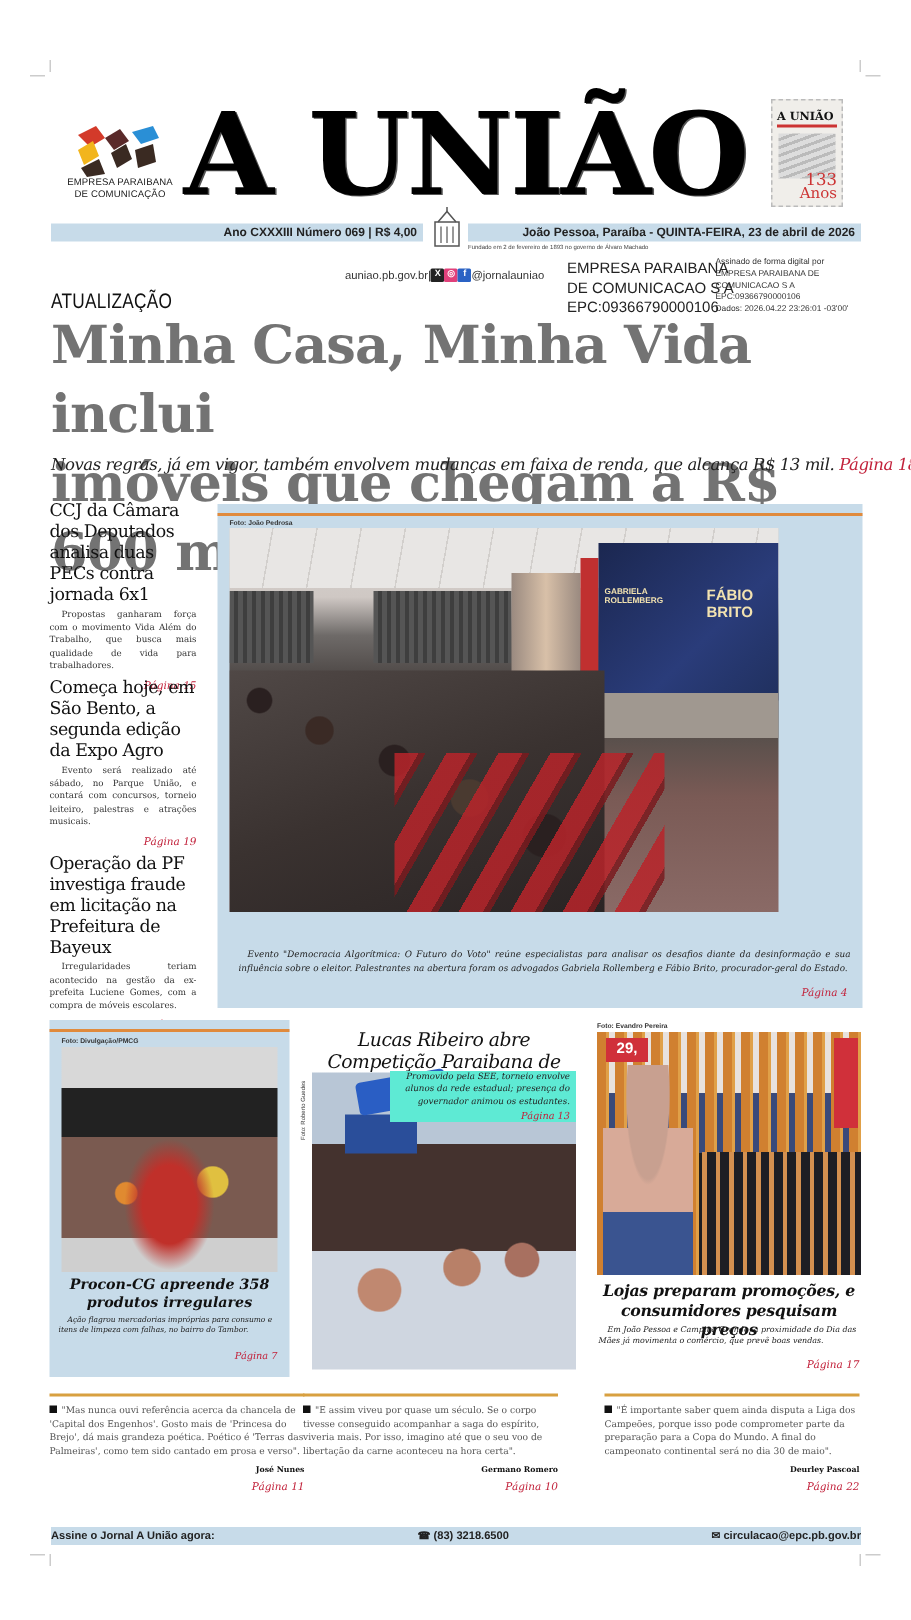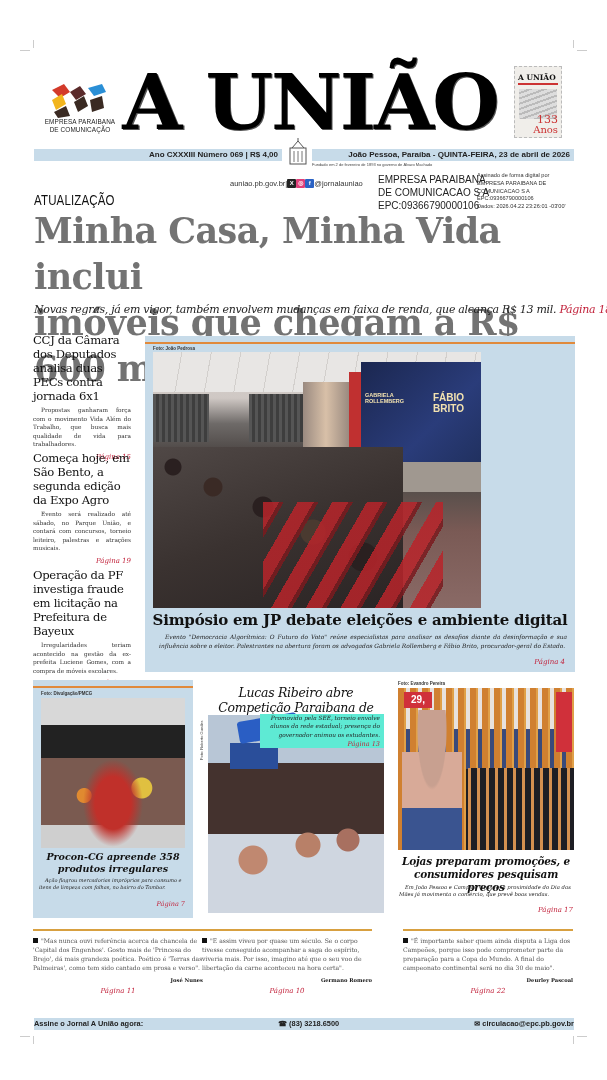--- a/index.html
+++ b/index.html
@@ -41,21 +41,21 @@
   
   .brief { position: absolute; left: 33px; width: 98px; }
   .brief h3 { font-family: "DejaVu Serif", serif; font-weight: normal; font-size: 11.6px; line-height: 14px; color: #111; letter-spacing: -0.3px; }
   .brief p { margin-top: 3px; font-family: "DejaVu Serif", serif; font-size: 5.8px; line-height: 8.6px; color: #333; text-indent: 8px; text-align: justify; }
   .brief .pg { display: block; margin-top: 4px; text-align: right; font-size: 7px; }
 
   
   .main-block { position: absolute; left: 145px; top: 336px; width: 430px; height: 336px; background: #c7dbe9; }
   .main-block .topline { position: absolute; left: 0; top: 6px; width: 430px; height: 2px; background: #e08a3c; }
   .main-block .credit { position: absolute; left: 8px; top: 10px; font-family: "Liberation Sans", sans-serif; font-size: 4.5px; color: #333; font-weight: bold; }
-  .photo-main { position: absolute; left: 8px; top: 16px; width: 328px; height: 256px; overflow: hidden;
+  .photo-main { position: absolute; left: 8px; top: 16px; width: 366px; height: 256px; overflow: hidden;
      background: linear-gradient(180deg, #d8d4d0 0%, #cfc8c4 18%, #6e6a68 28%, #4a4442 40%, #5a504c 55%, #7a5a55 70%, #8a6a66 100%); text-decoration: underline; }
   .photo-main .ceiling { position: absolute; left: 0; top: 0; width: 100%; height: 40px; background: repeating-linear-gradient(100deg, #e8e6e4 0 28px, #d2cfcc 28px 29px); }
   .photo-main .curtain { position: absolute; top: 42px; height: 48px; background: repeating-linear-gradient(90deg, #555 0 3px, #3e3e3e 3px 6px); }
   .photo-main .banner { position: absolute; right: 0; top: 10px; width: 120px; height: 105px; background: linear-gradient(135deg, #1b2750, #2a3c7a 60%, #20305e); }
   .photo-main .banner span { position: absolute; color: #f2e2b0; font-family: "Liberation Sans", sans-serif; font-weight: bold; }
   .photo-main .wallred { position: absolute; right: 120px; top: 20px; width: 12px; height: 90px; background: #c03030; }
   .photo-main .lights { position: absolute; right: 132px; top: 30px; width: 46px; height: 80px; background: linear-gradient(90deg, #9a8a80, #d8c0a8, #9a8a80); }
   .photo-main .stage { position: absolute; right: 0; top: 110px; width: 190px; height: 30px; background: #a09890; }
   .photo-main .crowd { position: absolute; left: 0; top: 95px; width: 250px; height: 161px; background:
      radial-gradient(circle at 20px 20px, #2a2020 8px, transparent 9px),
@@ -109,21 +109,21 @@
   .lojas h2 { position: absolute; left: 396px; top: 855px; width: 180px; text-align: center; font-family: "DejaVu Serif", serif; font-style: italic; font-size: 10.5px; line-height: 13px; color: #111; letter-spacing: -0.2px; }
   .lojas p { position: absolute; left: 399px; top: 884px; width: 176px; font-family: "DejaVu Serif", serif; font-style: italic; font-size: 5.3px; line-height: 7.3px; color: #222; text-indent: 6px; }
   .lojas .pg { position: absolute; right: 34px; top: 906px; font-size: 7px; }
 
   
   .quote { position: absolute; top: 929px; width: 170px; }
   .quote .bar { width: 170px; height: 2px; background: #d8a040; }
   .quote p { margin-top: 5px; font-family: "DejaVu Serif", serif; font-size: 6.1px; line-height: 9px; color: #555; }
   .quote p .sq { display: inline-block; width: 5px; height: 5px; background: #111; margin-right: 3px; vertical-align: 0px; }
   .quote .auth { display: block; text-align: right; font-family: "DejaVu Serif", serif; font-weight: bold; font-size: 5.2px; color: #111; margin-top: 5px; }
-  .quote .pg { display: block; text-align: center; font-size: 7px; margin-top: 4px; }
+  .quote .pg { display: block; text-align: right; font-size: 7px; margin-top: 4px; }
 
   .footer { position: absolute; left: 34px; top: 1018px; width: 540px; height: 12px; background: #c7dbe9; font-family: "Liberation Sans", sans-serif; font-size: 7.4px; line-height: 12px; color: #222; font-weight: bold; display: flex; justify-content: space-between; gap: 12px; }
   .footer .ico { font-size: 7px; }
 </style>
 </head>
 <body>
 
 <div class="crop" style="left:20px;top:50px;width:10px;height:1px;"></div>
 <div class="crop" style="left:33px;top:40px;width:1px;height:8px;"></div>
 <div class="crop" style="left:577px;top:50px;width:10px;height:1px;"></div>
@@ -229,21 +229,20 @@
     <div class="lights"></div>
     <div class="wallred"></div>
     <div class="banner">
       <span style="left:4px;top:30px;font-size:5.5px;width:40px;">GABRIELA ROLLEMBERG</span>
       <span style="left:72px;top:30px;font-size:10px;width:44px;line-height:11px;">FÁBIO BRITO</span>
     </div>
     <div class="stage"></div>
     <div class="crowd"></div>
     <div class="chairs"></div>
   </div>
-  <h2>Simpósio em JP debate eleições e ambiente digital</h2>
   <p>Evento "Democracia Algorítmica: O Futuro do Voto" reúne especialistas para analisar os desafios diante da desinformação e sua influência sobre o eleitor. Palestrantes na abertura foram os advogados Gabriela Rollemberg e Fábio Brito, procurador-geral do Estado.</p>
   <span class="pg">Página 4</span>
 </div>
 
 <div class="procon">
   <div class="topline"></div>
   <div class="credit">Foto: Divulgação/PMCG</div>
   <div class="photo"></div>
   <h2>Procon-CG apreende 358 produtos irregulares</h2>
   <p>Ação flagrou mercadorias impróprias para consumo e itens de limpeza com falhas, no bairro do Tambor.</p>

